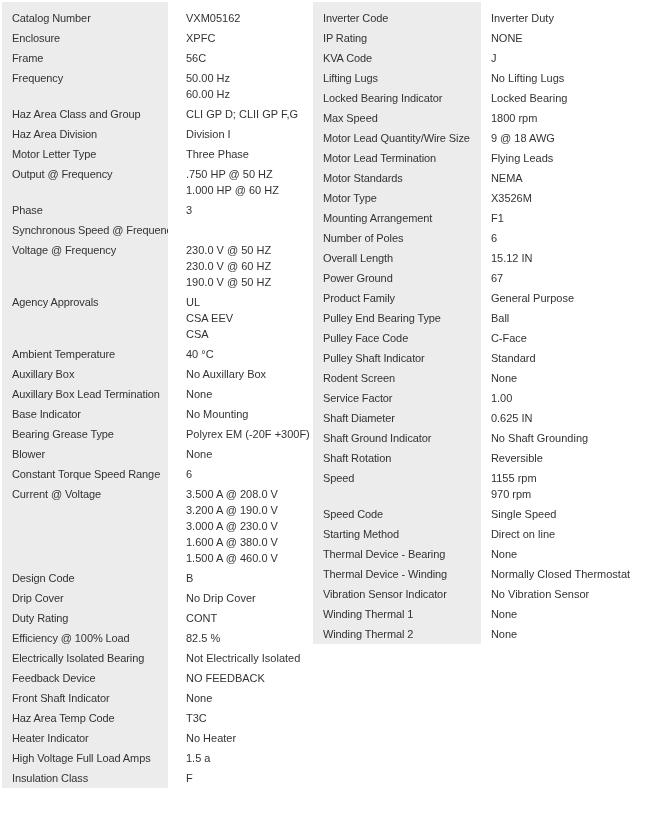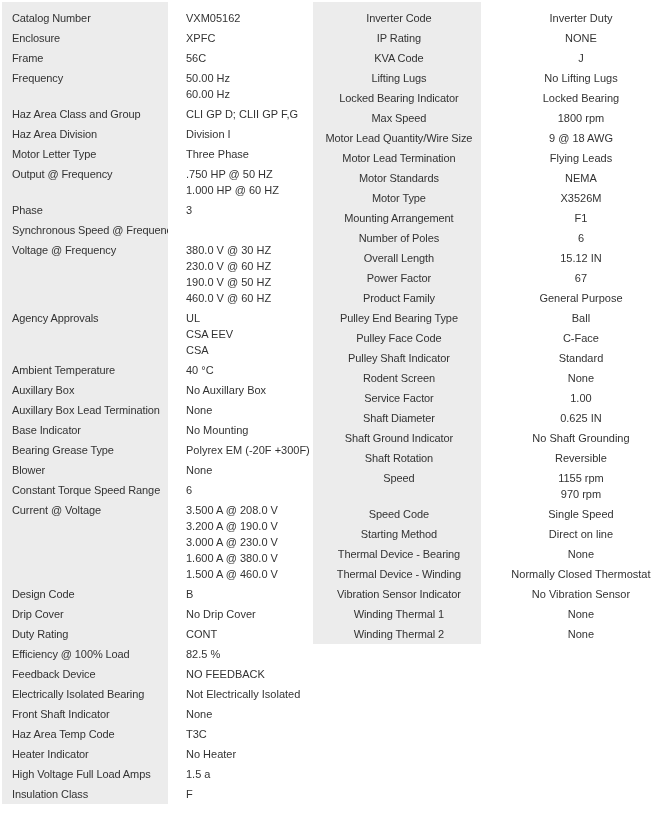--- a/index.html
+++ b/index.html
@@ -17,21 +17,21 @@
     display: flex;
     align-items: flex-start;
     padding: 2px 0 0 2px;
     box-sizing: border-box;
   }
   .spec-table {
     display: flex;
     flex-direction: column;
   }
   .spec-table.left  { width: 323px; }
-  .spec-table.right { width: 372px; text-align: center; }
+  .spec-table.right { width: 372px; }
   .spec-row {
     display: flex;
     align-items: stretch;
   }
   .spec-label {
     flex: 0 0 166px;
     box-sizing: border-box;
     background: var(--label-bg, #ececec);
     padding: 2px 6px 2px 10px;
     line-height: 16px;
@@ -110,24 +110,23 @@
         <div class="spec-value">
           <div class="spec-value-line">3</div>
         </div>
       </div>
       <div class="spec-row">
         <div class="spec-label">Synchronous Speed @ Frequency</div>
       </div>
       <div class="spec-row">
         <div class="spec-label">Voltage @ Frequency</div>
         <div class="spec-value">
-          <div class="spec-value-line">380.0 V @ 30 HZ</div>
+          <div class="spec-value-line">230.0 V @ 50 HZ</div>
           <div class="spec-value-line">230.0 V @ 60 HZ</div>
           <div class="spec-value-line">190.0 V @ 50 HZ</div>
-          <div class="spec-value-line">460.0 V @ 60 HZ</div>
         </div>
       </div>
       <div class="spec-row">
         <div class="spec-label">Agency Approvals</div>
         <div class="spec-value">
           <div class="spec-value-line">UL</div>
           <div class="spec-value-line">CSA EEV</div>
           <div class="spec-value-line">CSA</div>
         </div>
       </div>
@@ -201,29 +200,29 @@
           <div class="spec-value-line">CONT</div>
         </div>
       </div>
       <div class="spec-row">
         <div class="spec-label">Efficiency @ 100% Load</div>
         <div class="spec-value">
           <div class="spec-value-line">82.5 %</div>
         </div>
       </div>
       <div class="spec-row">
+        <div class="spec-label">Electrically Isolated Bearing</div>
+        <div class="spec-value">
+          <div class="spec-value-line">Not Electrically Isolated</div>
+        </div>
+      </div>
+      <div class="spec-row">
         <div class="spec-label">Feedback Device</div>
         <div class="spec-value">
           <div class="spec-value-line">NO FEEDBACK</div>
-        </div>
-      </div>
-      <div class="spec-row">
-        <div class="spec-label">Electrically Isolated Bearing</div>
-        <div class="spec-value">
-          <div class="spec-value-line">Not Electrically Isolated</div>
         </div>
       </div>
       <div class="spec-row">
         <div class="spec-label">Front Shaft Indicator</div>
         <div class="spec-value">
           <div class="spec-value-line">None</div>
         </div>
       </div>
       <div class="spec-row">
         <div class="spec-label">Haz Area Temp Code</div>
@@ -323,21 +322,21 @@
           <div class="spec-value-line">6</div>
         </div>
       </div>
       <div class="spec-row">
         <div class="spec-label">Overall Length</div>
         <div class="spec-value">
           <div class="spec-value-line">15.12 IN</div>
         </div>
       </div>
       <div class="spec-row">
-        <div class="spec-label">Power Factor</div>
+        <div class="spec-label">Power Ground</div>
         <div class="spec-value">
           <div class="spec-value-line">67</div>
         </div>
       </div>
       <div class="spec-row">
         <div class="spec-label">Product Family</div>
         <div class="spec-value">
           <div class="spec-value-line">General Purpose</div>
         </div>
       </div>

